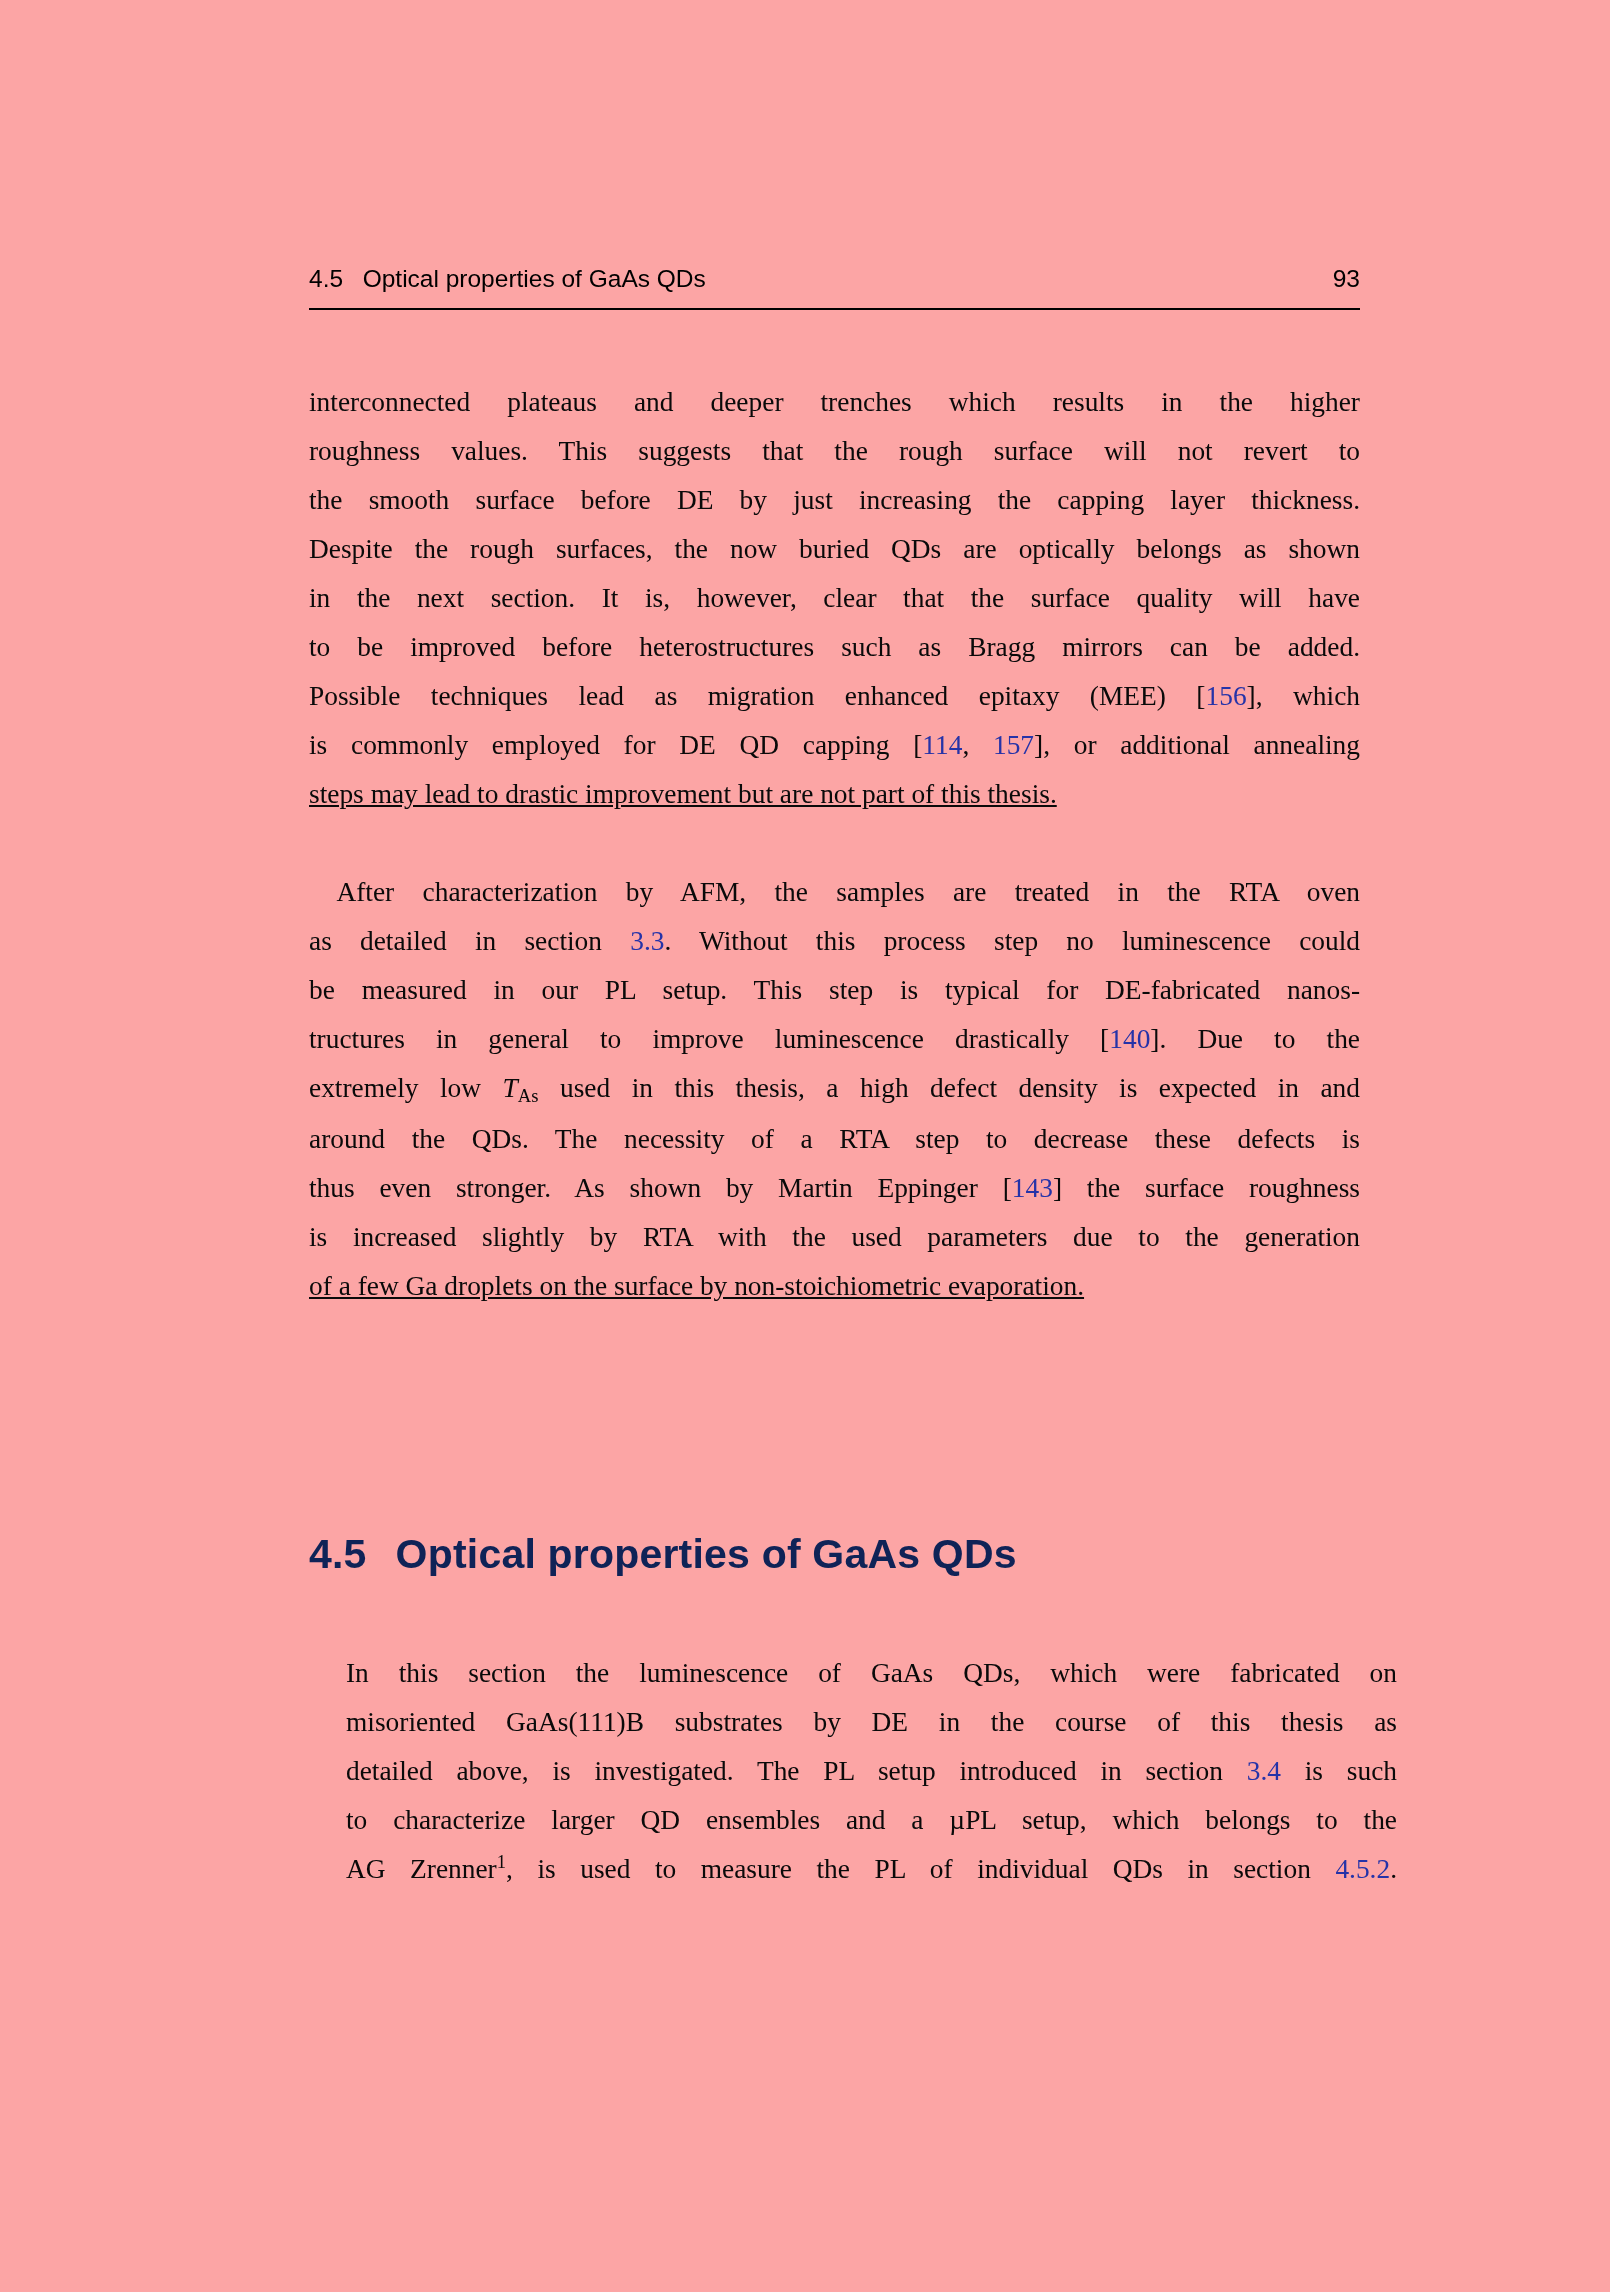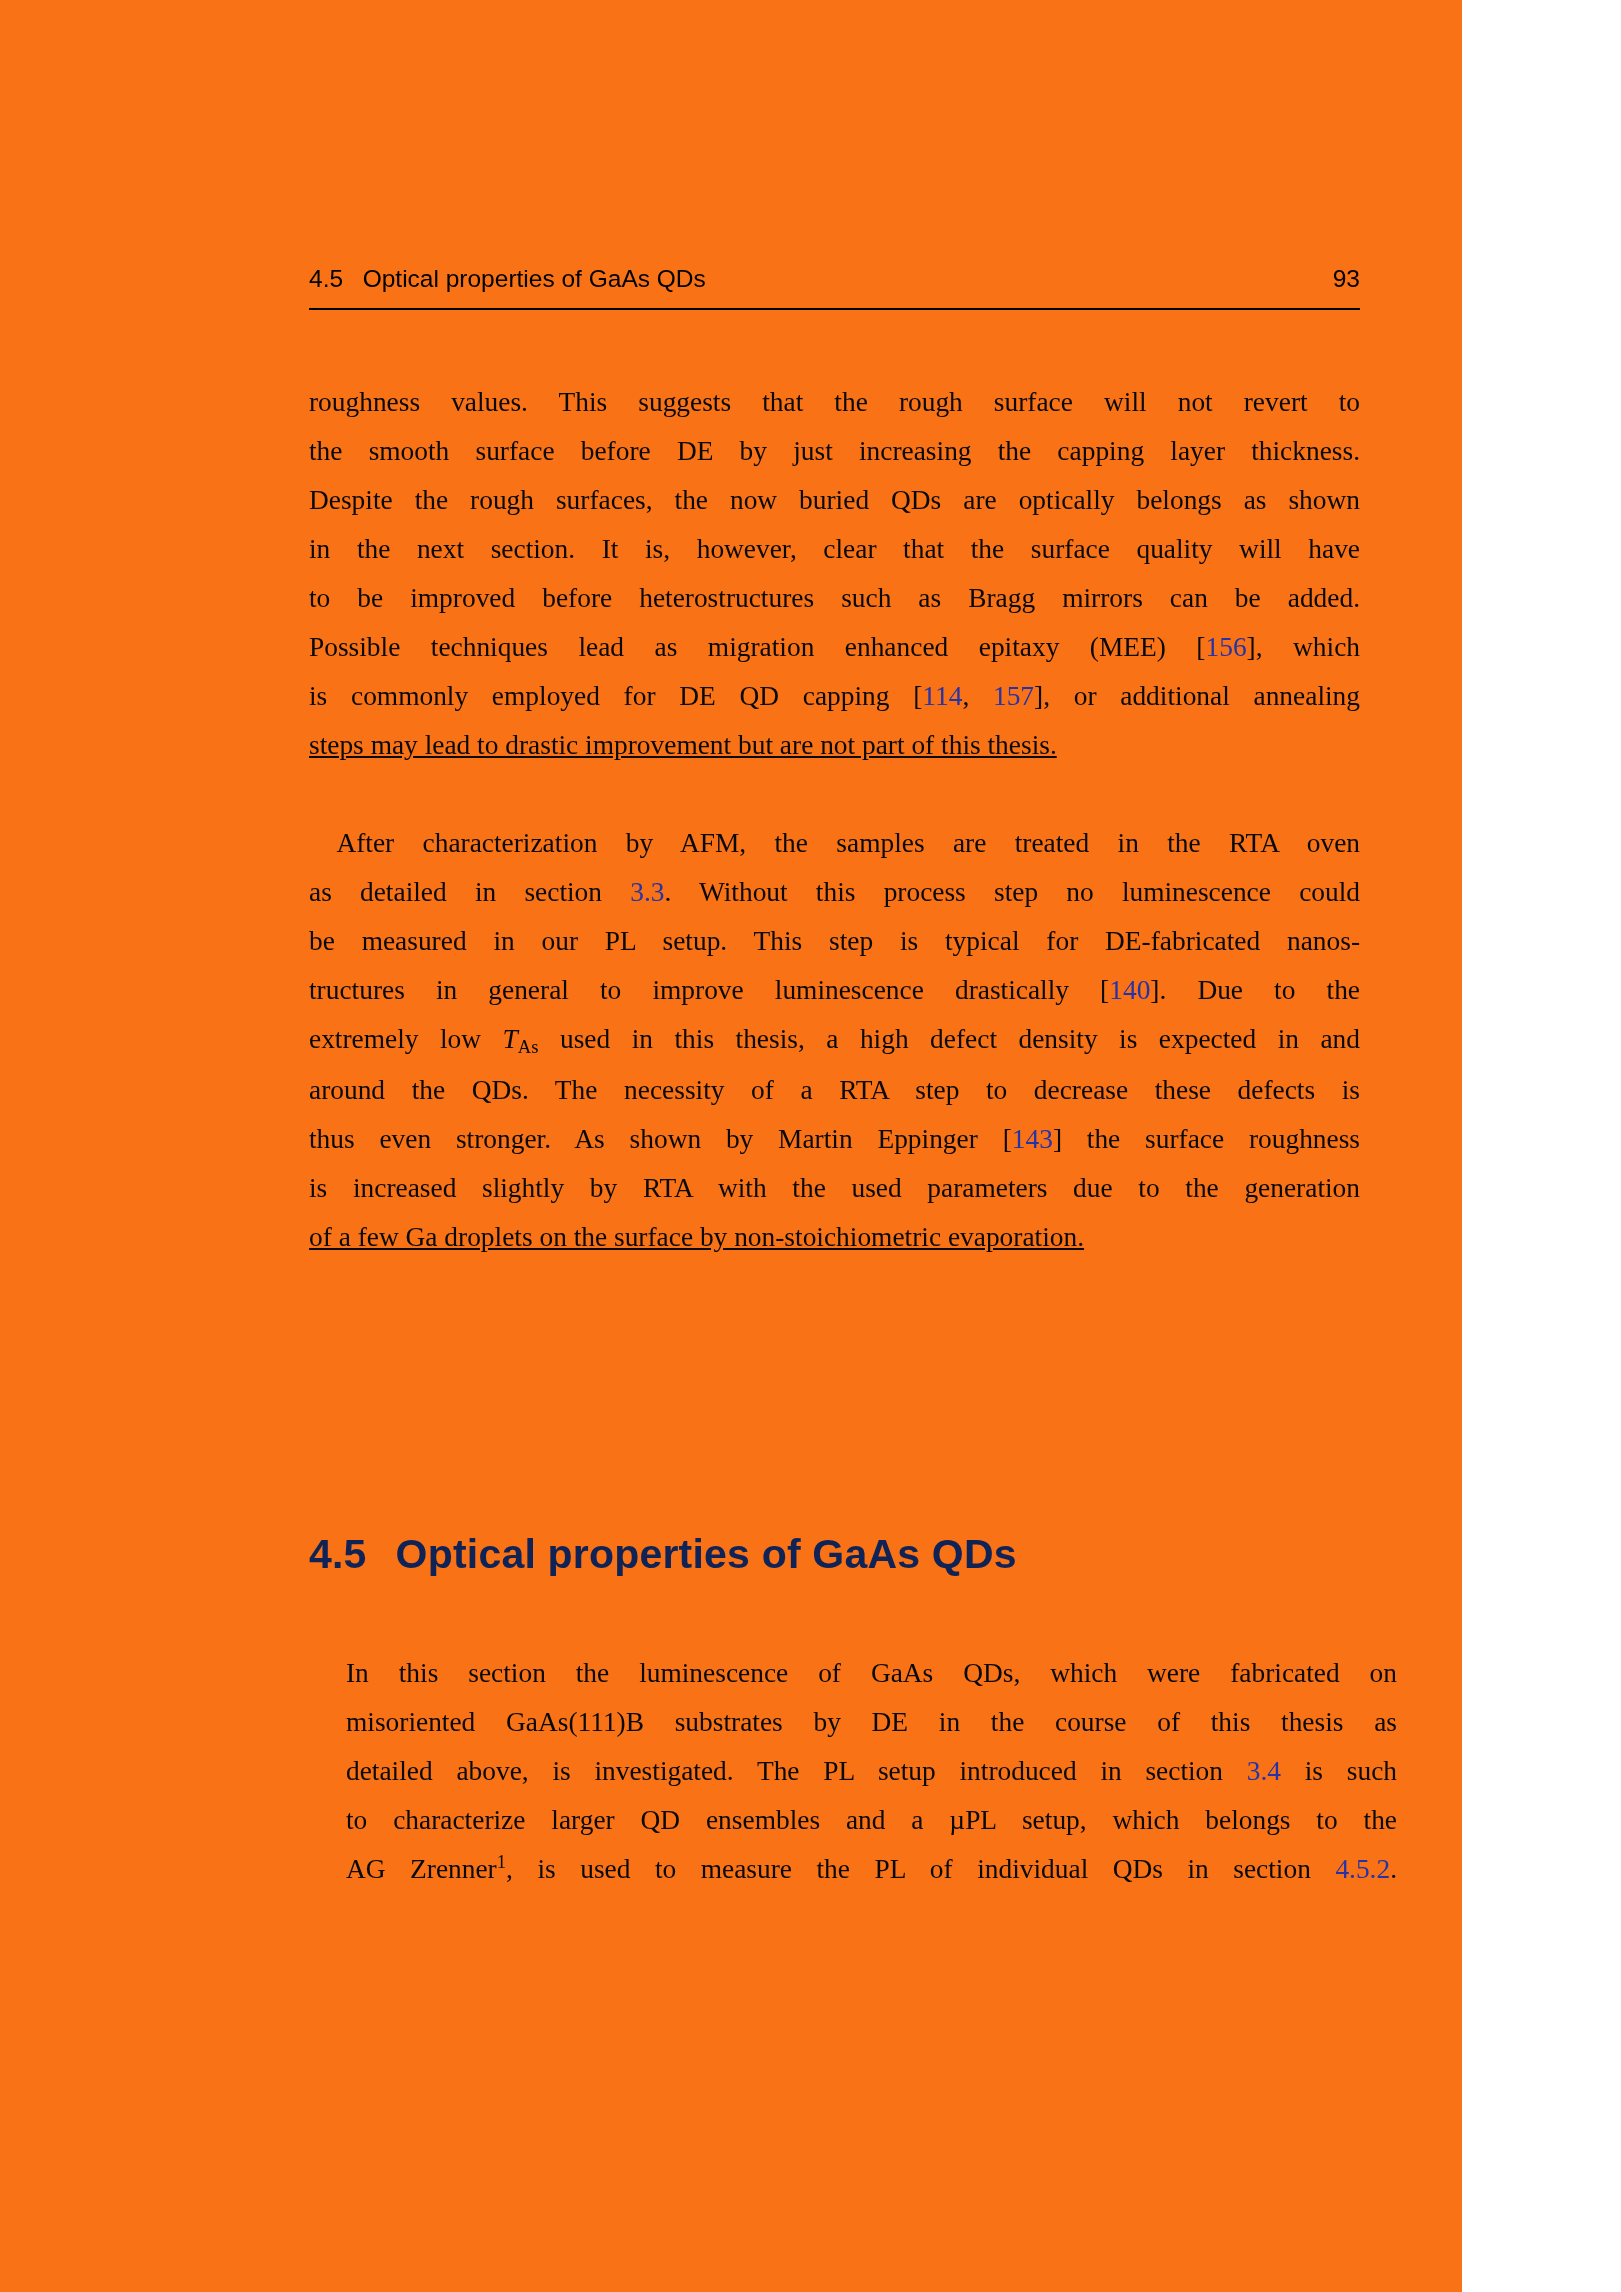--- a/index.html
+++ b/index.html
@@ -4,23 +4,23 @@
 <style>
   :root {
     --link: #2533a8;
     --text: #0a0a0a;
     --heading: #0f2357;
   }
   * { margin: 0; padding: 0; box-sizing: border-box; }
   html, body { background: #ffffff; }
   .page {
     position: relative;
-    width: 1462px;
+    width: 1610px;
     height: 2293px;
-    background: #f97316;
+    background: #fca5a5;
     overflow: hidden;
     font-family: "Liberation Serif", "DejaVu Serif", serif;
     color: var(--text);
   }
   .running-header {
     position: absolute;
     top: 261px;
     left: 309px;
     width: 1051px;
     display: flex;
@@ -98,20 +98,21 @@
     <span>
       <span class="hnum">4.5</span><span>Optical properties of GaAs QDs</span>
     </span>
     <span>93</span>
   </div>
 
   <div class="header-rule"></div>
 
   <div class="bodyblock" id="paragraphs-before">
       <div class="para">
+        <div class="tline"><span>interconnected plateaus and deeper trenches which results in the higher</span></div>
         <div class="tline"><span>roughness values.  This suggests that the rough surface will not revert to</span></div>
         <div class="tline"><span>the smooth surface before DE by just increasing the capping layer thickness.</span></div>
         <div class="tline"><span>Despite the rough surfaces, the now buried QDs are optically belongs as shown</span></div>
         <div class="tline"><span>in the next section.  It is, however, clear that the surface quality will have</span></div>
         <div class="tline"><span>to be improved before heterostructures such as Bragg mirrors can be added.</span></div>
         <div class="tline"><span>Possible techniques lead as migration enhanced epitaxy (MEE) [</span><span class="link">156</span><span>], which</span></div>
         <div class="tline"><span>is commonly employed for DE QD capping [</span><span class="link">114</span><span>, </span><span class="link">157</span><span>], or additional annealing</span></div>
         <div class="tline lastline"><span>steps may lead to drastic improvement but are not part of this thesis.</span></div>
       </div>
       <div class="para">

